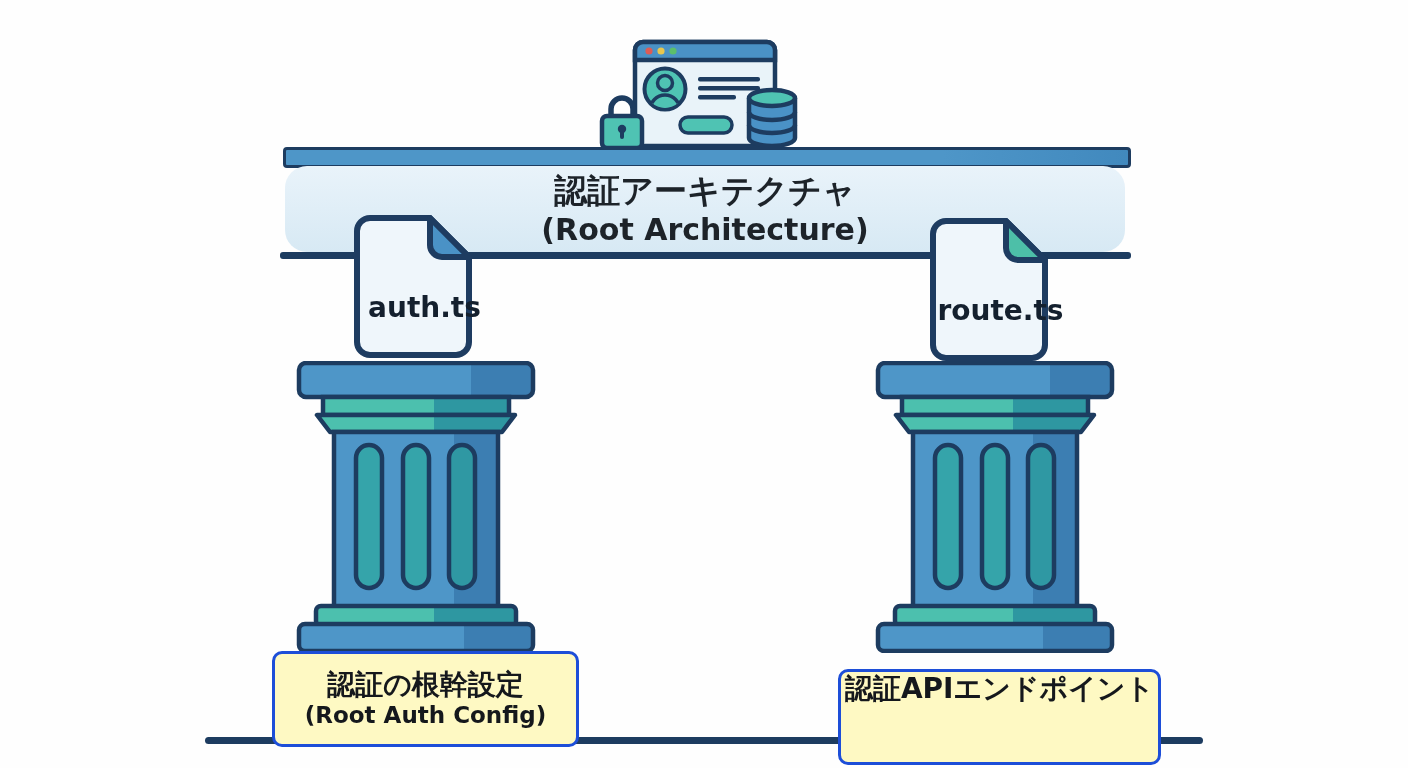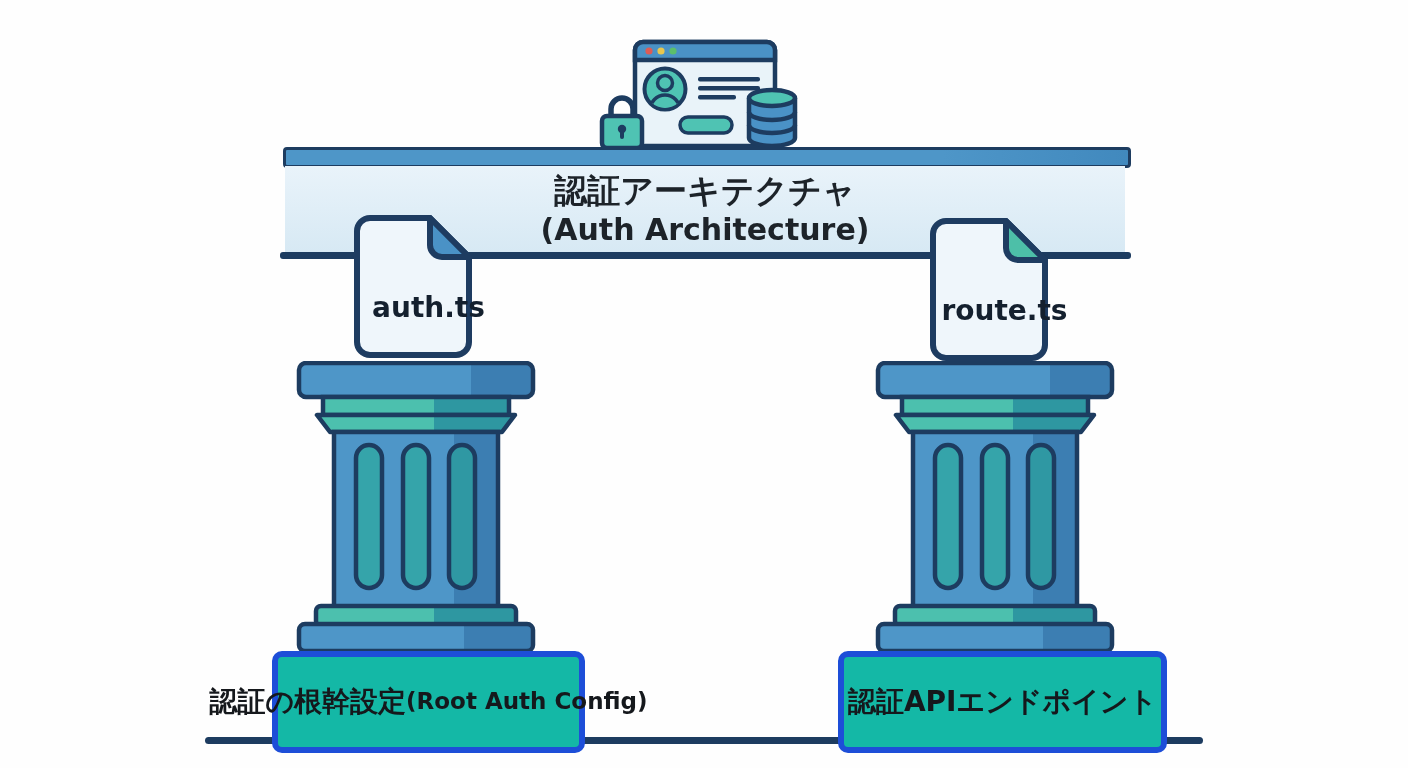--- a/index.html
+++ b/index.html
@@ -12,52 +12,52 @@
 
   
   .beam-bar{
     left:283px;top:147px;width:842px;height:15px;
     background:linear-gradient(90deg,#4e96c8 78%,#4189be);
     border:3px solid #1d3c60;border-radius:4px;
   }
   .beam-body{
     left:285px;top:166px;width:840px;height:86px;
     background:linear-gradient(180deg,#e9f3fa,#d7e9f4);
-    display:flex;flex-direction:column;align-items:center;justify-content:center;
+    display:flex;flex-direction:column;align-items:center;justify-content:center;border-radius:22px;
   }
   .beam-underline{
     left:280px;top:252px;width:851px;height:7px;
     background:#1d3c60;border-radius:3px;
   }
   .beam-title-jp{font-size:33px;font-weight:bold;color:#1d2329;line-height:1.25;}
   .beam-title-en{font-size:30px;font-weight:bold;color:#1d2329;line-height:1.2;}
 
   
-  .doc{width:141px;height:143px;padding-left:8px;}
+  .doc{width:141px;height:143px;}
   .doc-left{left:354px;top:215px;}
   .doc-right{left:930px;top:218px;}
   .doc svg{position:absolute;left:0;top:0;}
   .doc-label{
     position:absolute;left:0;top:76px;width:100%;text-align:center;
     font-size:28px;font-weight:bold;color:#14202e;
   }
 
   
   .pillar{width:240px;height:292px;}
   .pillar-left{left:296px;top:361px;}
   .pillar-right{left:875px;top:361px;}
 
   
   .plabel{
-    background:#14b8a6;border:6px solid #1d4ed8;border-radius:10px;
-    display:flex;flex-direction:row;align-items:center;justify-content:center;
+    background:#fef9c3;border:3px solid #1d4ed8;border-radius:10px;
+    display:flex;flex-direction:column;align-items:center;justify-content:center;
     text-align:center;
   }
   .plabel-left{left:272px;top:651px;width:301px;height:90px;}
-  .plabel-right{left:838px;top:651px;width:317px;height:90px;}
+  .plabel-right{left:838px;top:669px;width:317px;height:90px;justify-content:space-between;}
   .plabel-jp{font-size:28px;font-weight:bold;color:#15181c;line-height:1.2;white-space:nowrap;}
   .plabel-en{font-size:23px;font-weight:bold;color:#15181c;line-height:1.2;white-space:nowrap;}
 
   
   .ground{
     left:205px;top:737px;width:998px;height:7px;
     background:#1d3c60;border-radius:4px;
   }
 
   
@@ -108,21 +108,21 @@
       <path d="M151,74 A23,8 0 0 0 197,74" fill="none" stroke="#1d3c60" stroke-width="4.5"></path>
       <path d="M151,87 A23,8 0 0 0 197,87" fill="none" stroke="#1d3c60" stroke-width="4.5"></path>
       <ellipse cx="174" cy="60" rx="23" ry="8" fill="#4fc3b3" stroke="#1d3c60" stroke-width="4.5"></ellipse>
     </g>
   </svg>
 </div>
 
 <div class="abs beam-bar"></div>
 <div class="abs beam-body">
   <div class="beam-title-jp">認証アーキテクチャ</div>
-  <div class="beam-title-en">(Auth Architecture)</div>
+  <div class="beam-title-en">(Root Architecture)</div>
 </div>
 <div class="abs beam-underline"></div>
 
 <div class="abs doc doc-left">
   <svg width="118" height="143" viewBox="0 0 118 143">
     <path d="M16,3 H76 L115,42 V127 A13,13 0 0 1 102,140 H16 A13,13 0 0 1 3,127 V16 A13,13 0 0 1 16,3 Z" fill="#eff6fb" stroke="#1e3c61" stroke-width="6" stroke-linejoin="round"></path>
     <path d="M76,3 V30 A12,12 0 0 0 88,42 H115 Z" fill="#4a92c6" stroke="#1e3c61" stroke-width="6" stroke-linejoin="round"></path>
   </svg>
   <div class="doc-label">auth.ts</div>
 </div>

